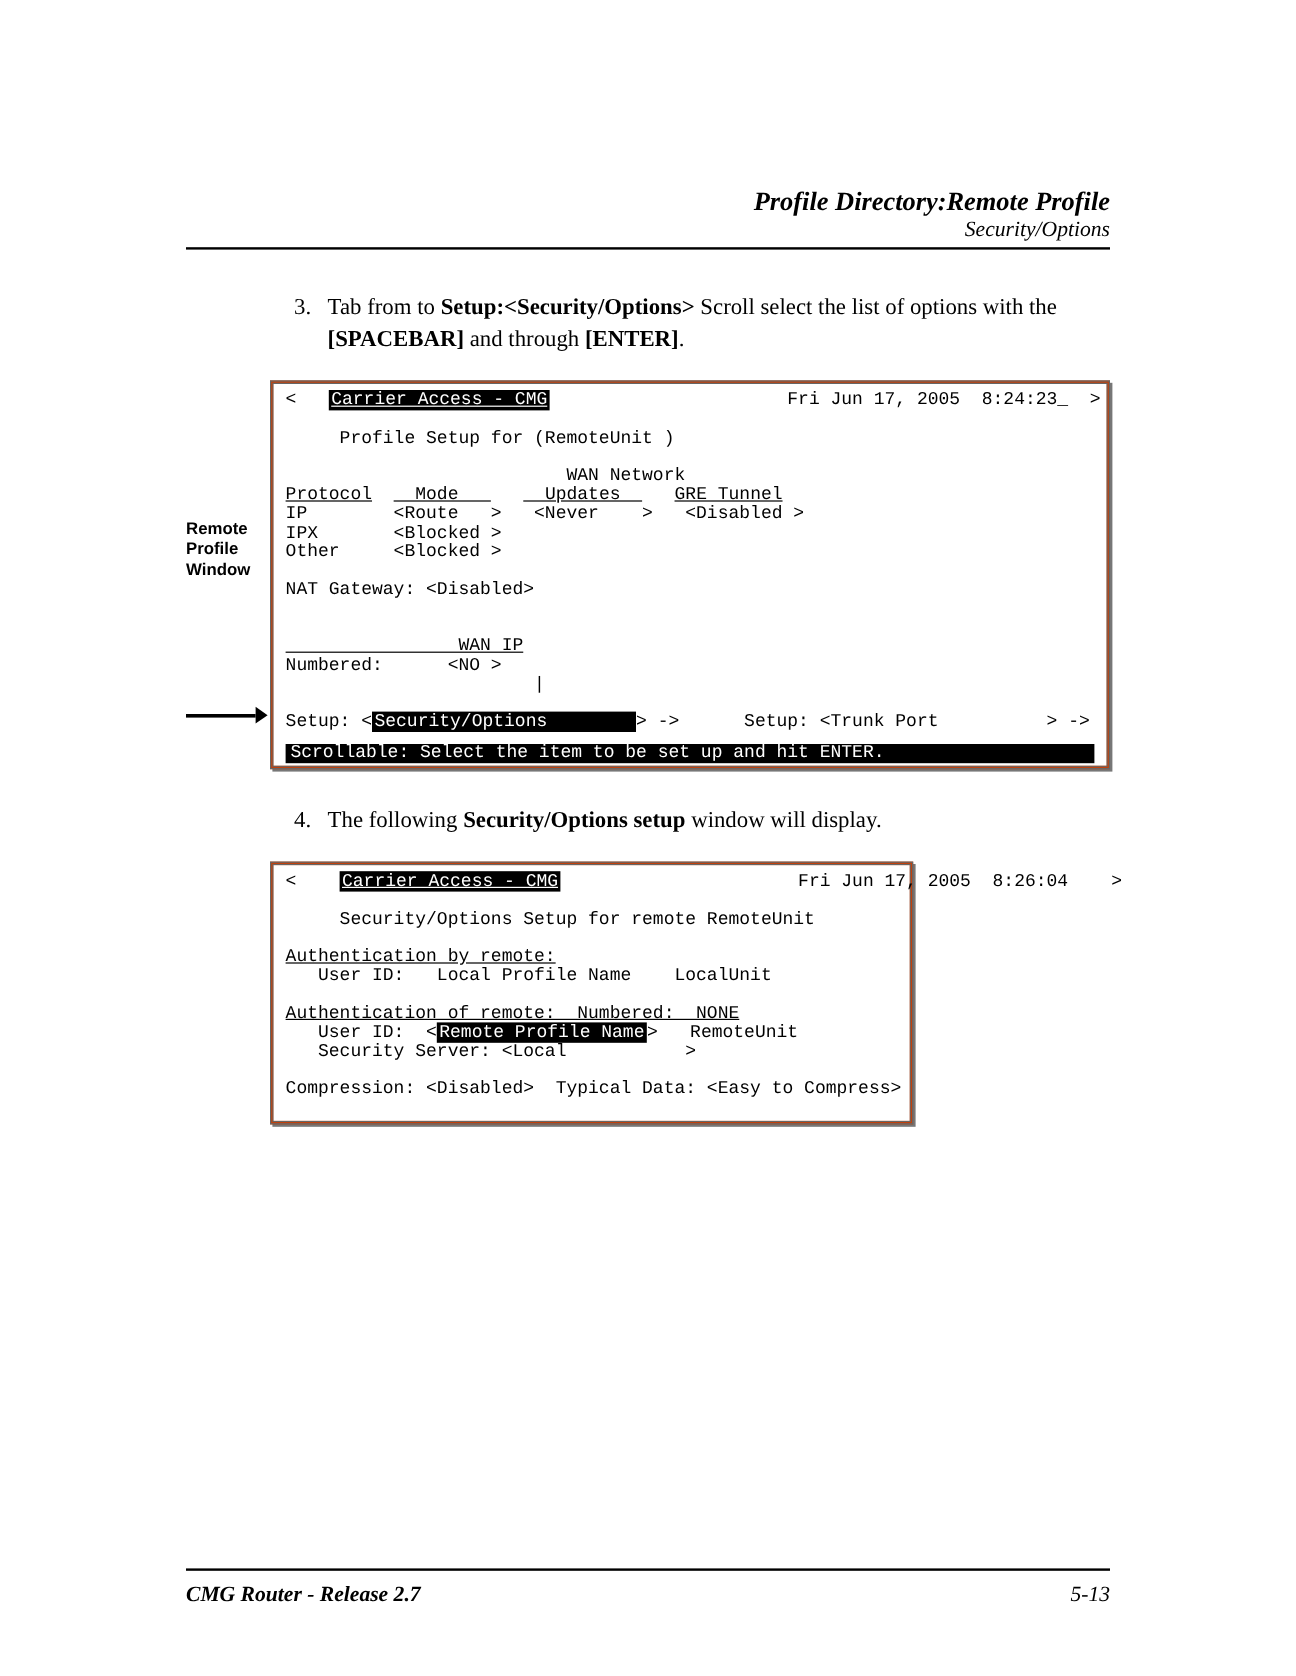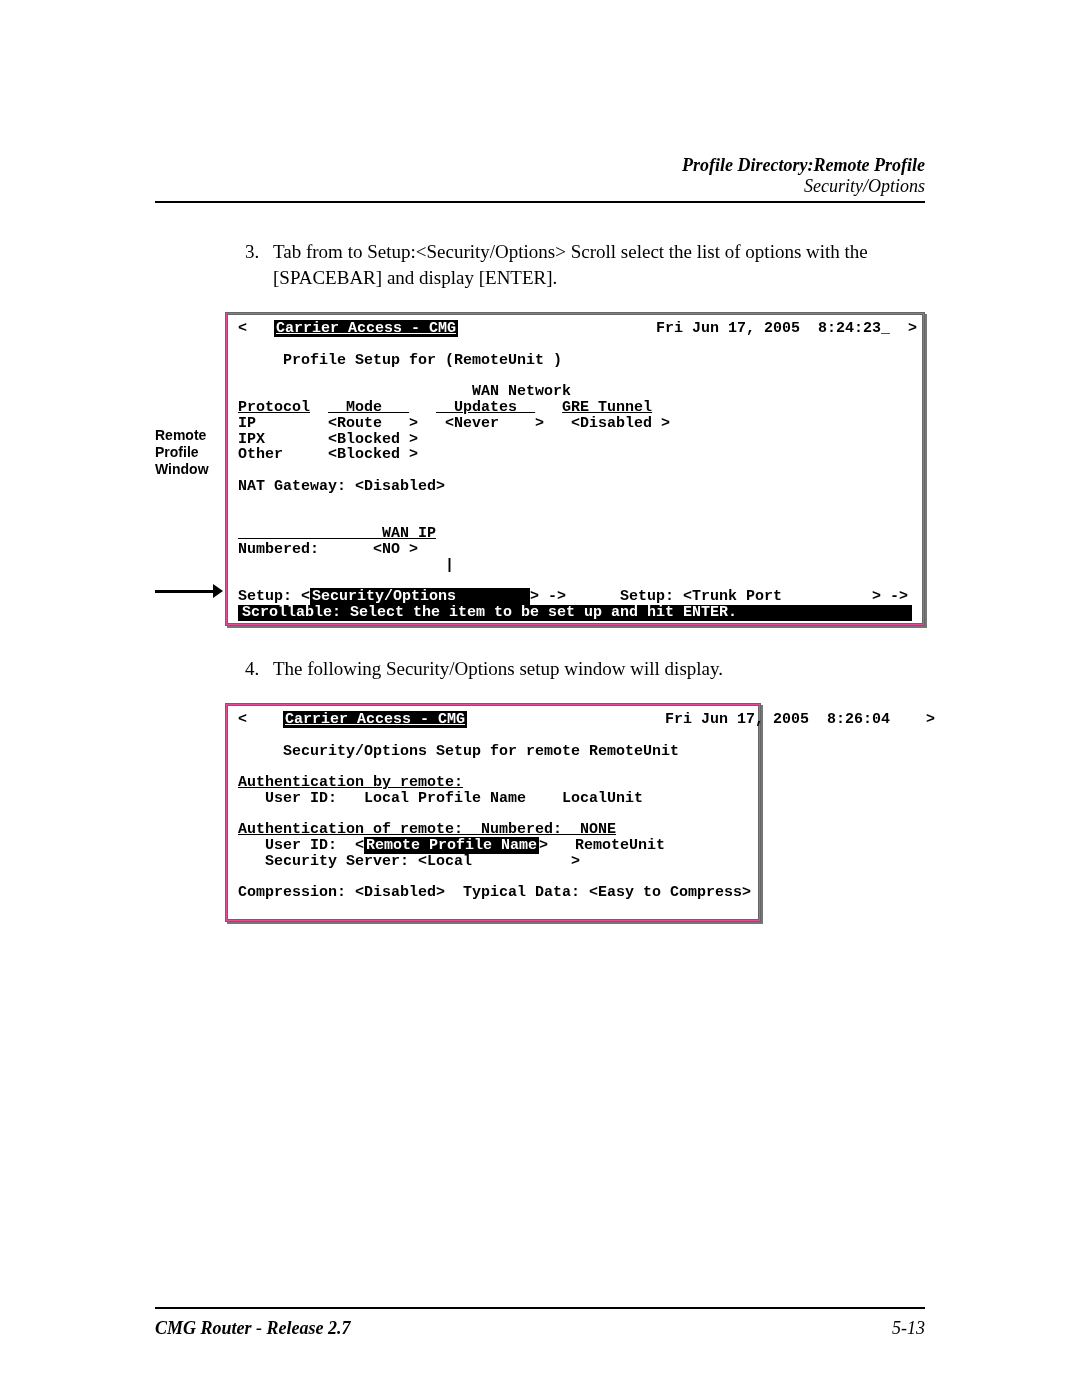--- a/index.html
+++ b/index.html
@@ -14,41 +14,41 @@
     position:relative;
   }
   
   .hdr{
     text-align:right;
     margin-bottom:4px;
   }
   .hdr-title{
     font-style:italic;
     font-weight:bold;
-    font-size:18px;
+    font-size:22px;
   }
   .hdr-sub{
     font-style:italic;
     font-size:18px;
   }
   .rule{
     border-top:2px solid #000;
     margin-top:4px;
     margin-bottom:36px;
   }
   
   .step{
     display:flex;
     margin-left:90px;
     margin-bottom:22px;
     line-height:1.35;
   }
   .step .num{flex:0 0 28px;}
   .step .txt{flex:1;}
-  .bold{font-weight:normal;}
+  .bold{font-weight:bold;}
   
   .term-wrap{
     position:relative;
     margin-left:70px;
     margin-bottom:30px;
   }
   .side-label{
     position:absolute;
     left:-70px;
     top:115px;
@@ -74,44 +74,43 @@
     background:#000;
   }
   .arrow-head{
     width:0;height:0;
     border-top:7px solid transparent;
     border-bottom:7px solid transparent;
     border-left:10px solid #000;
   }
   .term{
     border:3px double #666;
-    background:#ec4899;
+    background:#c2410c;
     box-shadow:2px 2px 0 #777;
-    font-weight:bold;
   }
   .term-inner{
     background:#fff;
     padding:6px 10px 2px 10px;
     font-family:"Courier New",Courier,monospace;
     font-size:15px;
     line-height:1.05;
     white-space:pre;
   }
   .ul{text-decoration:underline;}
   .inv{
     background:#000;
     color:#fff;
     padding:0 2px;
   }
   .stripe{
     display:block;
     background:#000;
     color:#fff;
     padding:0 4px;
-    margin-top:0;
+    margin-top:10px;
     white-space:pre;
   }
   
   .footer-rule{
     position:absolute;
     bottom:88px;
     left:155px;
     right:155px;
     border-top:2px solid #000;
   }
@@ -133,21 +132,21 @@
 
 <div class="hdr">
   <div class="hdr-title">Profile Directory:Remote Profile</div>
   <div class="hdr-sub">Security/Options</div>
 </div>
 <div class="rule"></div>
 
 <div class="step">
   <div class="num">3.</div>
   <div class="txt">
-    <span>Tab from to </span><span class="bold">Setup:&lt;Security/Options&gt;</span><span> Scroll select the list of options with the </span><span class="bold">[SPACEBAR]</span><span> and display </span><span class="bold">[ENTER]</span><span>.</span>
+    <span>Tab from to </span><span class="bold">Setup:&lt;Security/Options&gt;</span><span> Scroll select the list of options with the </span><span class="bold">[SPACEBAR]</span><span> and through </span><span class="bold">[ENTER]</span><span>.</span>
   </div>
 </div>
 
 <div class="term-wrap">
   <div class="side-label">Remote Profile Window</div>
   <div class="arrow">
     <div class="arrow-line"></div>
     <div class="arrow-head"></div>
   </div>
   <div class="term">

